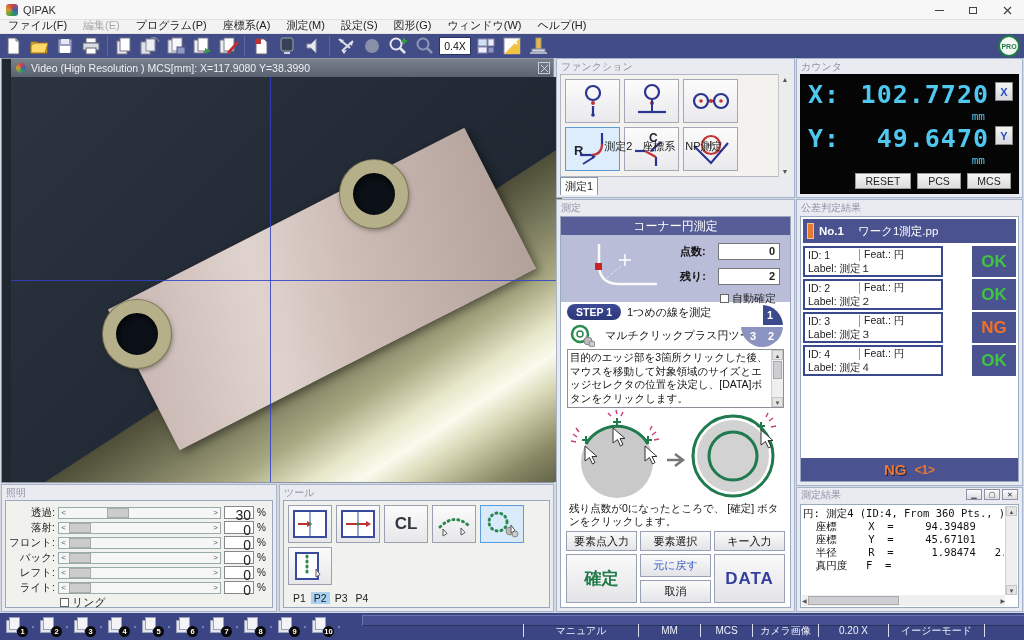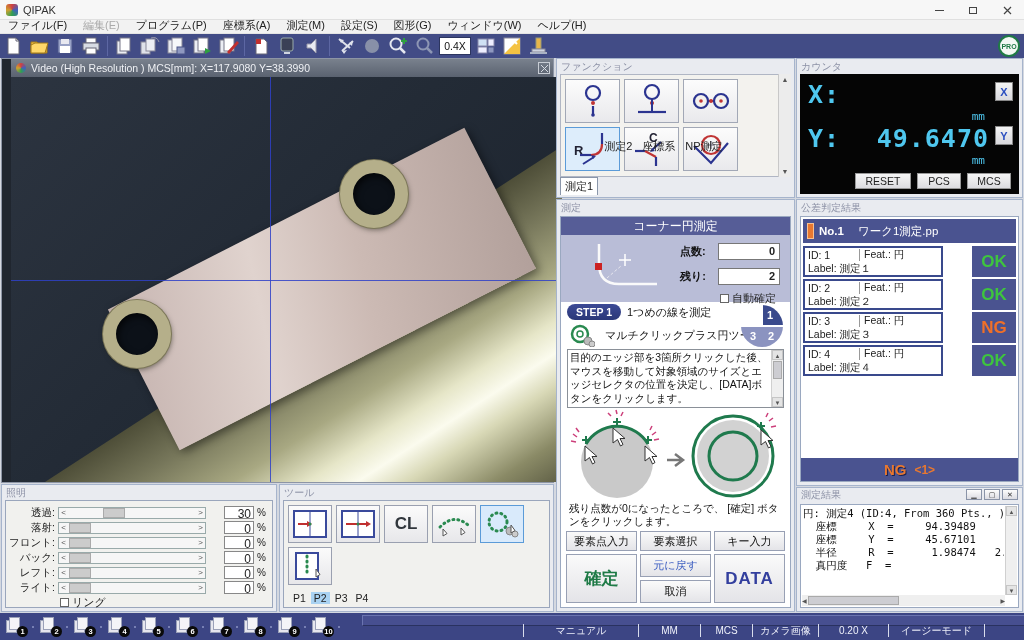--- a/index.html
+++ b/index.html
@@ -47,21 +47,21 @@
 
   
   #lighting { left:1px; top:484px; width:276px; height:128px; }
   #lightbox { position:absolute; left:3px; top:15px; right:3px; bottom:3px; background:#f1f1ee; border:1px solid #9aa6bc; padding:4px 4px 0 2px; }
   .lrow { display:flex; align-items:center; height:15px; }
   .lrow .lab { width:50px; text-align:right; font-size:10.5px; padding-right:3px; color:#222; }
   .sl { flex:1; height:12px; border:1px solid #9aa; background:#f6f6f6; position:relative; display:flex; align-items:center; }
   .sl .ar { width:9px; text-align:center; font-size:8px; color:#555; line-height:10px; }
   .sl .ar.r { margin-left:auto; }
   .sl .th { position:absolute; top:0; width:22px; height:10px; background:#ccc; border:1px solid #aaa; }
-  .lval { width:30px; height:13px; border:1px solid #888; background:#fff; font-size:12px; text-align:right; padding:0 2px; margin-left:18px; }
+  .lval { width:30px; height:13px; border:1px solid #888; background:#fff; font-size:14px; text-align:right; padding:0 2px; margin-left:3px; }
   .lpct { width:14px; font-size:10px; padding-left:3px; }
   .ckrow { display:flex; align-items:center; height:14px; margin-left:52px; }
   .ckbox { width:9px; height:9px; border:1px solid #666; background:#fff; margin-right:3px; }
 
   
   #tools { left:279px; top:484px; width:275px; height:128px; }
   #toolbox { position:absolute; left:3px; top:15px; right:3px; bottom:3px; background:#f1f1ee; border:1px solid #9aa6bc; }
   .trow { display:flex; gap:4px; padding:4px 0 0 4px; }
   .tbtn { width:44px; height:38px; background:linear-gradient(#fbfbfb,#e7e7ea); border:1px solid #9aa0b0; display:flex; align-items:center; justify-content:center; }
   .tbtn.sel { border:1px solid #5b9bd8; background:#d9eafb; }
@@ -543,20 +543,21 @@
       <span class="fntab">座標系</span>
       <span class="fntab">NP測定</span>
     </div>
   </div>
 
   <div class="panel" id="counter">
     <div class="cap">カウンタ</div>
     <div id="cntblack">
       <div class="crow" style="top:6px;">
         <span>X:</span>
+        <span>102.7720</span>
       </div>
       <div class="cunit" style="top:36px;">mm</div>
       <div class="axbtn" style="top:8px;">X</div>
       <div class="crow" style="top:50px;">
         <span>Y:</span>
         <span>49.6470</span>
       </div>
       <div class="cunit" style="top:80px;">mm</div>
       <div class="axbtn" style="top:52px;">Y</div>
       <div class="cbtn" style="right:108px; width:56px;">RESET</div>

